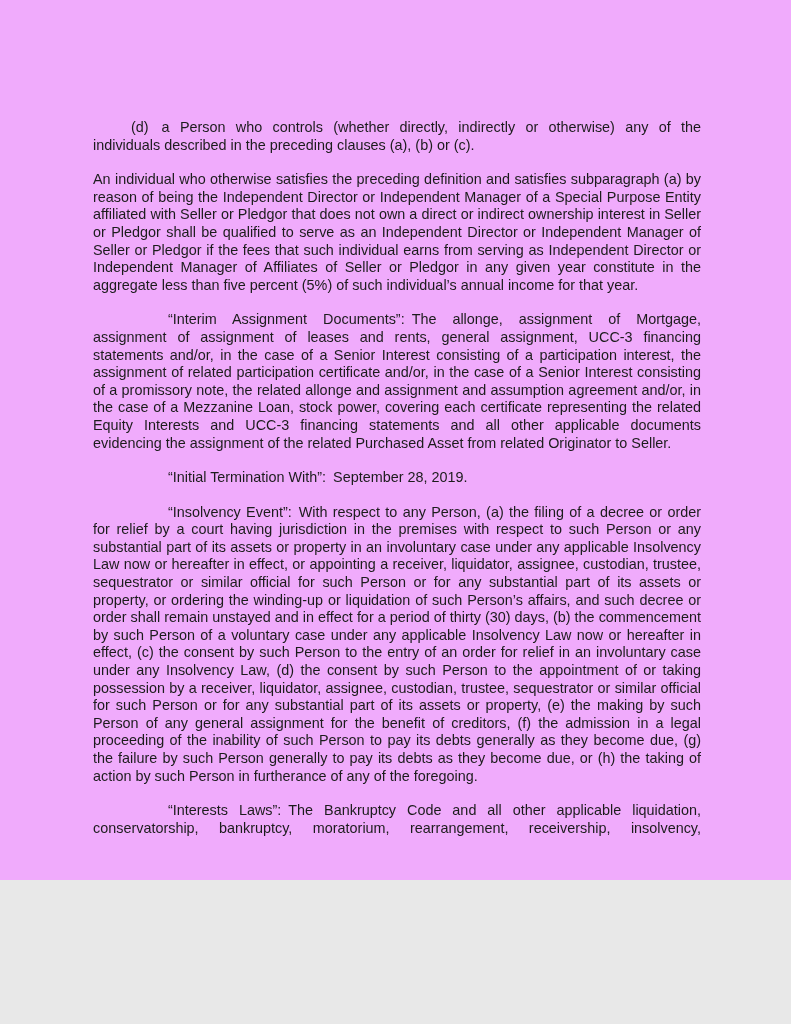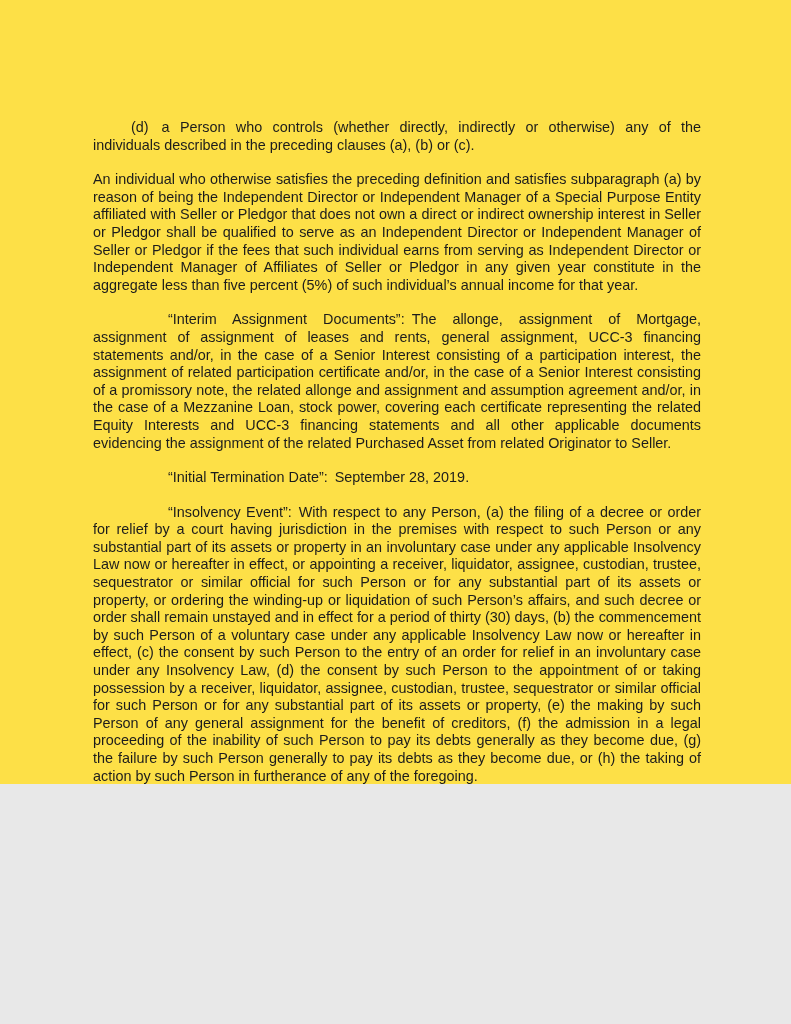--- a/index.html
+++ b/index.html
@@ -3,23 +3,23 @@
 <meta charset="utf-8">
 <style>
   html, body {
     margin: 0;
     padding: 0;
     background: #e8e8e8;
   }
   .page {
     position: relative;
     width: 791px;
-    height: 784px;
+    height: 880px;
     margin: 0 auto;
-    background: #fde047;
+    background: #f0abfc;
     overflow: hidden;
     color: #1c1c1c;
     font-family: "Liberation Sans", "DejaVu Sans", sans-serif;
   }
   .content {
     position: absolute;
     left: 93px;
     top: 119px;
     width: 608px;
     font-size: 14.4px;
@@ -73,21 +73,21 @@
 
 <div class="page">
   <div class="content">
 
     <p class="clause-block"><span>(d)</span><span class="clause-tab"></span><span>a Person who controls (whether directly, indirectly or otherwise) any of the individuals described in the preceding clauses (a), (b) or (c).</span></p>
 
     <p>An individual who otherwise satisfies the preceding definition and satisfies subparagraph (a) by reason of being the Independent Director or Independent Manager of a Special Purpose Entity affiliated with Seller or Pledgor that does not own a direct or indirect ownership interest in Seller or Pledgor shall be qualified to serve as an Independent Director or Independent Manager of Seller or Pledgor if the fees that such individual earns from serving as Independent Director or Independent Manager of Affiliates of Seller or Pledgor in any given year constitute in the aggregate less than five percent (5%) of such individual’s annual income for that year.</p>
 
     <p class="first-indent"><span>“</span><span class="defined-term">Interim Assignment Documents</span><span>”:</span><span class="colon-gap"></span><span>The allonge, assignment of Mortgage, assignment of assignment of leases and rents, general assignment, UCC-3 financing statements and/or, in the case of a Senior Interest consisting of a participation interest, the assignment of related participation certificate and/or, in the case of a Senior Interest consisting of a promissory note, the related allonge and assignment and assumption agreement and/or, in the case of a Mezzanine Loan, stock power, covering each certificate representing the related Equity Interests and UCC-3 financing statements and all other applicable documents evidencing the assignment of the related Purchased Asset from related Originator to Seller.</span></p>
 
-    <p class="first-indent"><span>“</span><span class="defined-term">Initial Termination Date</span><span>”:</span><span class="colon-gap"></span><span>September 28, 2019.</span></p>
+    <p class="first-indent"><span>“</span><span class="defined-term">Initial Termination With</span><span>”:</span><span class="colon-gap"></span><span>September 28, 2019.</span></p>
 
 
     <p class="first-indent"><span>“</span><span class="defined-term">Insolvency Event</span><span>”:</span><span class="colon-gap"></span><span>With respect to any Person, (a) the filing of a decree or order for relief by a court having jurisdiction in the premises with respect to such Person or any substantial part of its assets or property in an involuntary case under any applicable Insolvency Law now or hereafter in effect, or appointing a receiver, liquidator, assignee, custodian, trustee, sequestrator or similar official for such Person or for any substantial part of its assets or property, or ordering the winding-up or liquidation of such Person’s affairs, and such decree or order shall remain unstayed and in effect for a period of thirty (30) days, (b) the commencement by such Person of a voluntary case under any applicable Insolvency Law now or hereafter in effect, (c) the consent by such Person to the entry of an order for relief in an involuntary case under any Insolvency Law, (d) the consent by such Person to the appointment of or taking possession by a receiver, liquidator, assignee, custodian, trustee, sequestrator or similar official for such Person or for any substantial part of its assets or property, (e) the making by such Person of any general assignment for the benefit of creditors, (f) the admission in a legal proceeding of the inability of such Person to pay its debts generally as they become due, (g) the failure by such Person generally to pay its debts as they become due, or (h) the taking of action by such Person in furtherance of any of the foregoing.</span></p>
 
     <p class="first-indent justify-last"><span>“</span><span class="defined-term">Interests Laws</span><span>”:</span><span class="colon-gap"></span><span>The Bankruptcy Code and all other applicable liquidation, conservatorship, bankruptcy, moratorium, rearrangement, receivership, insolvency,</span></p>
 
   </div>
 
   <div class="footer-page-number">-18-</div>
   <div class="footer-doc-id">LEGAL02/38049601v7</div>

